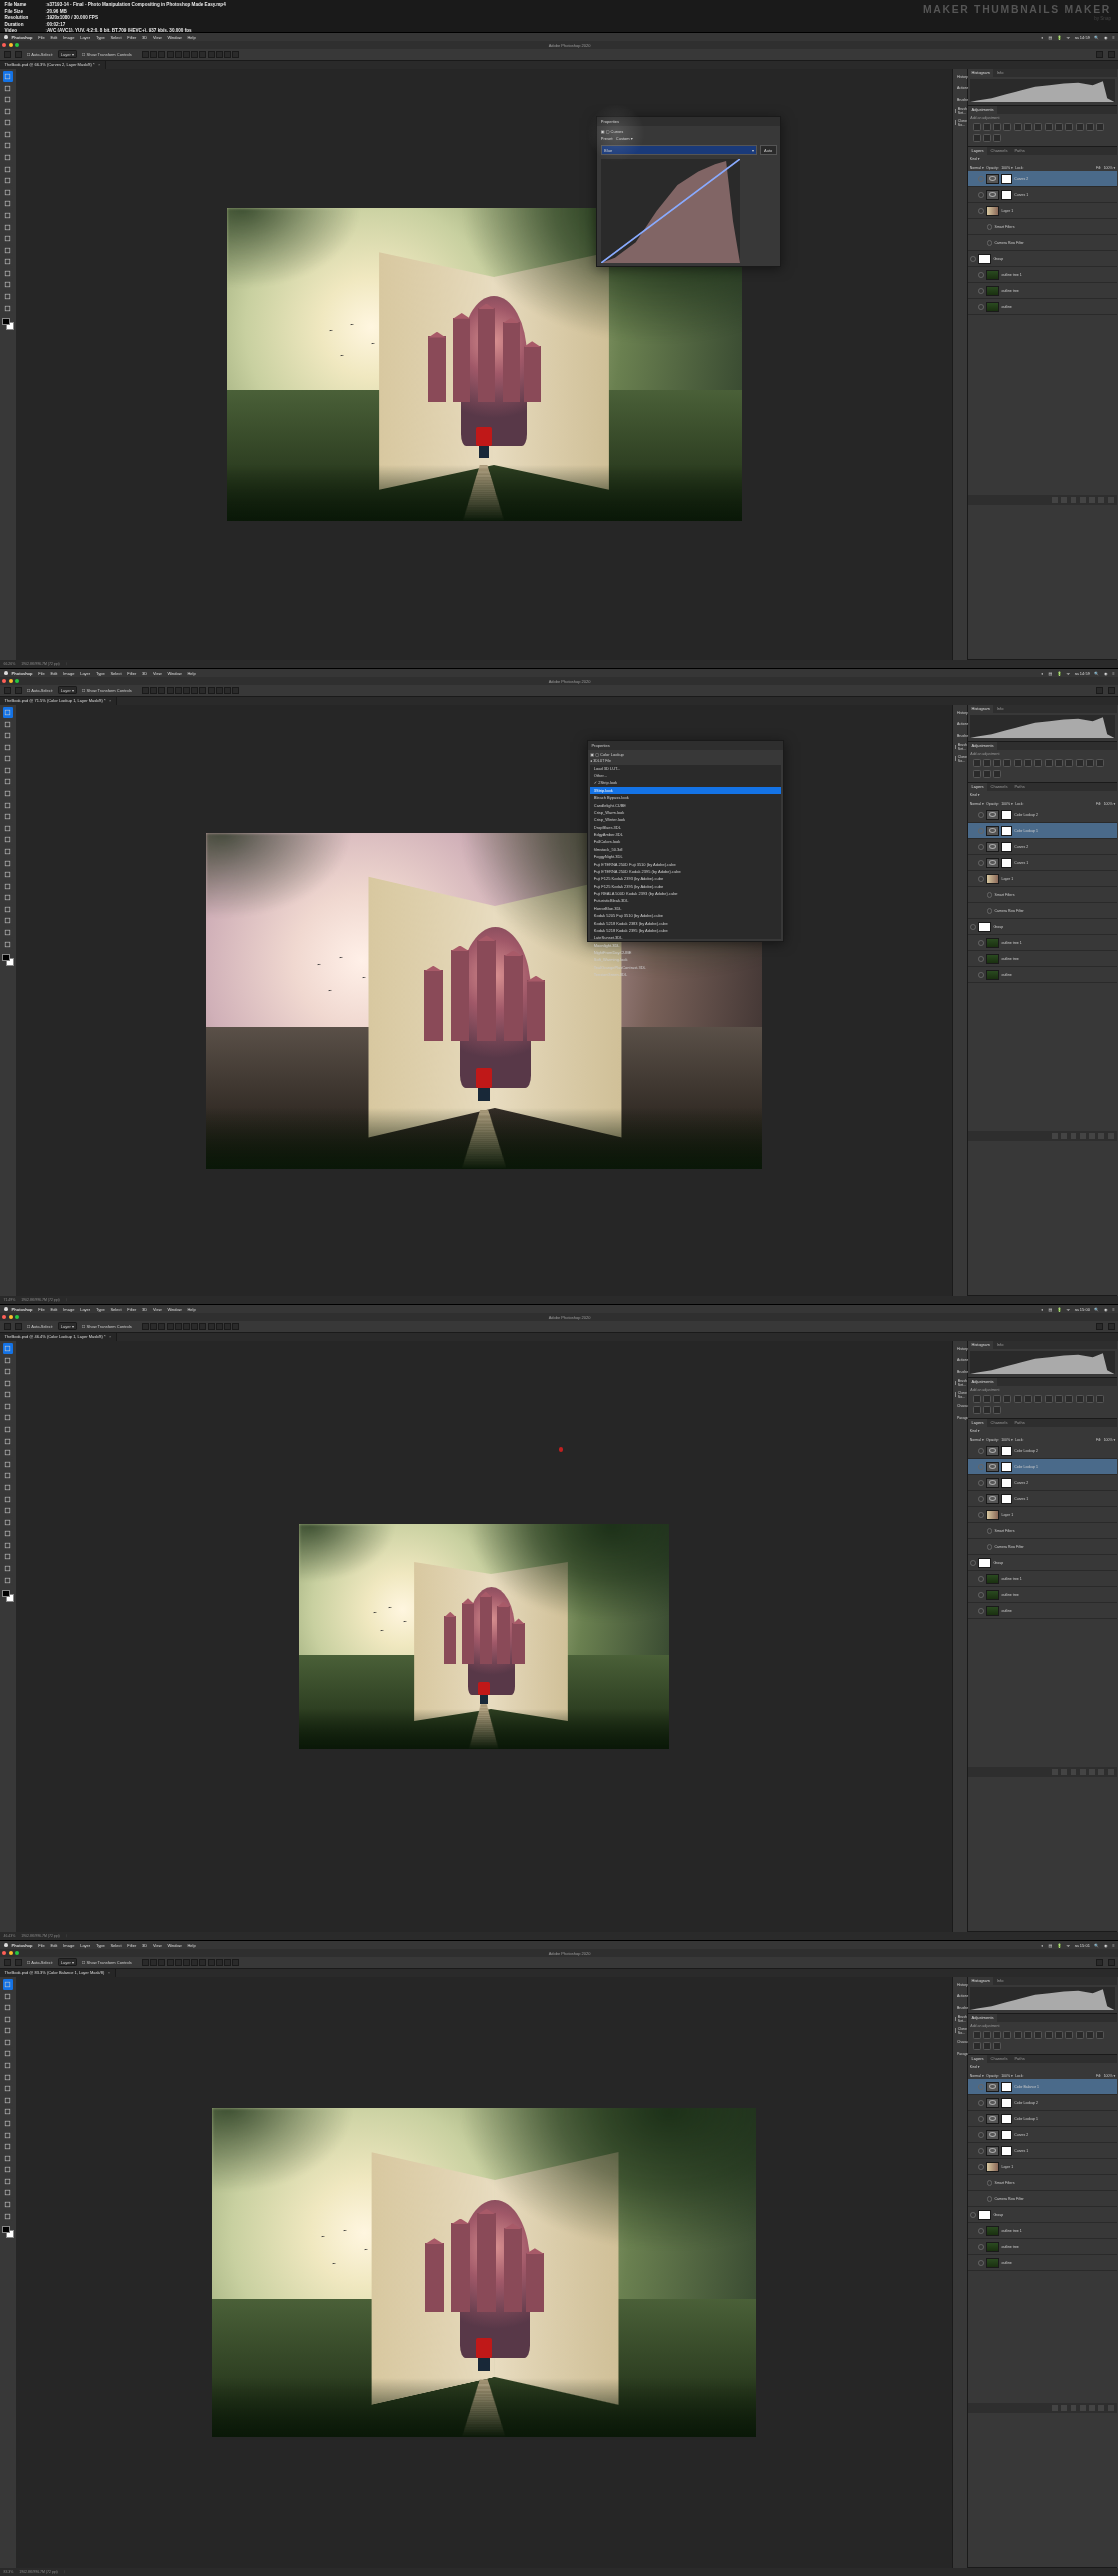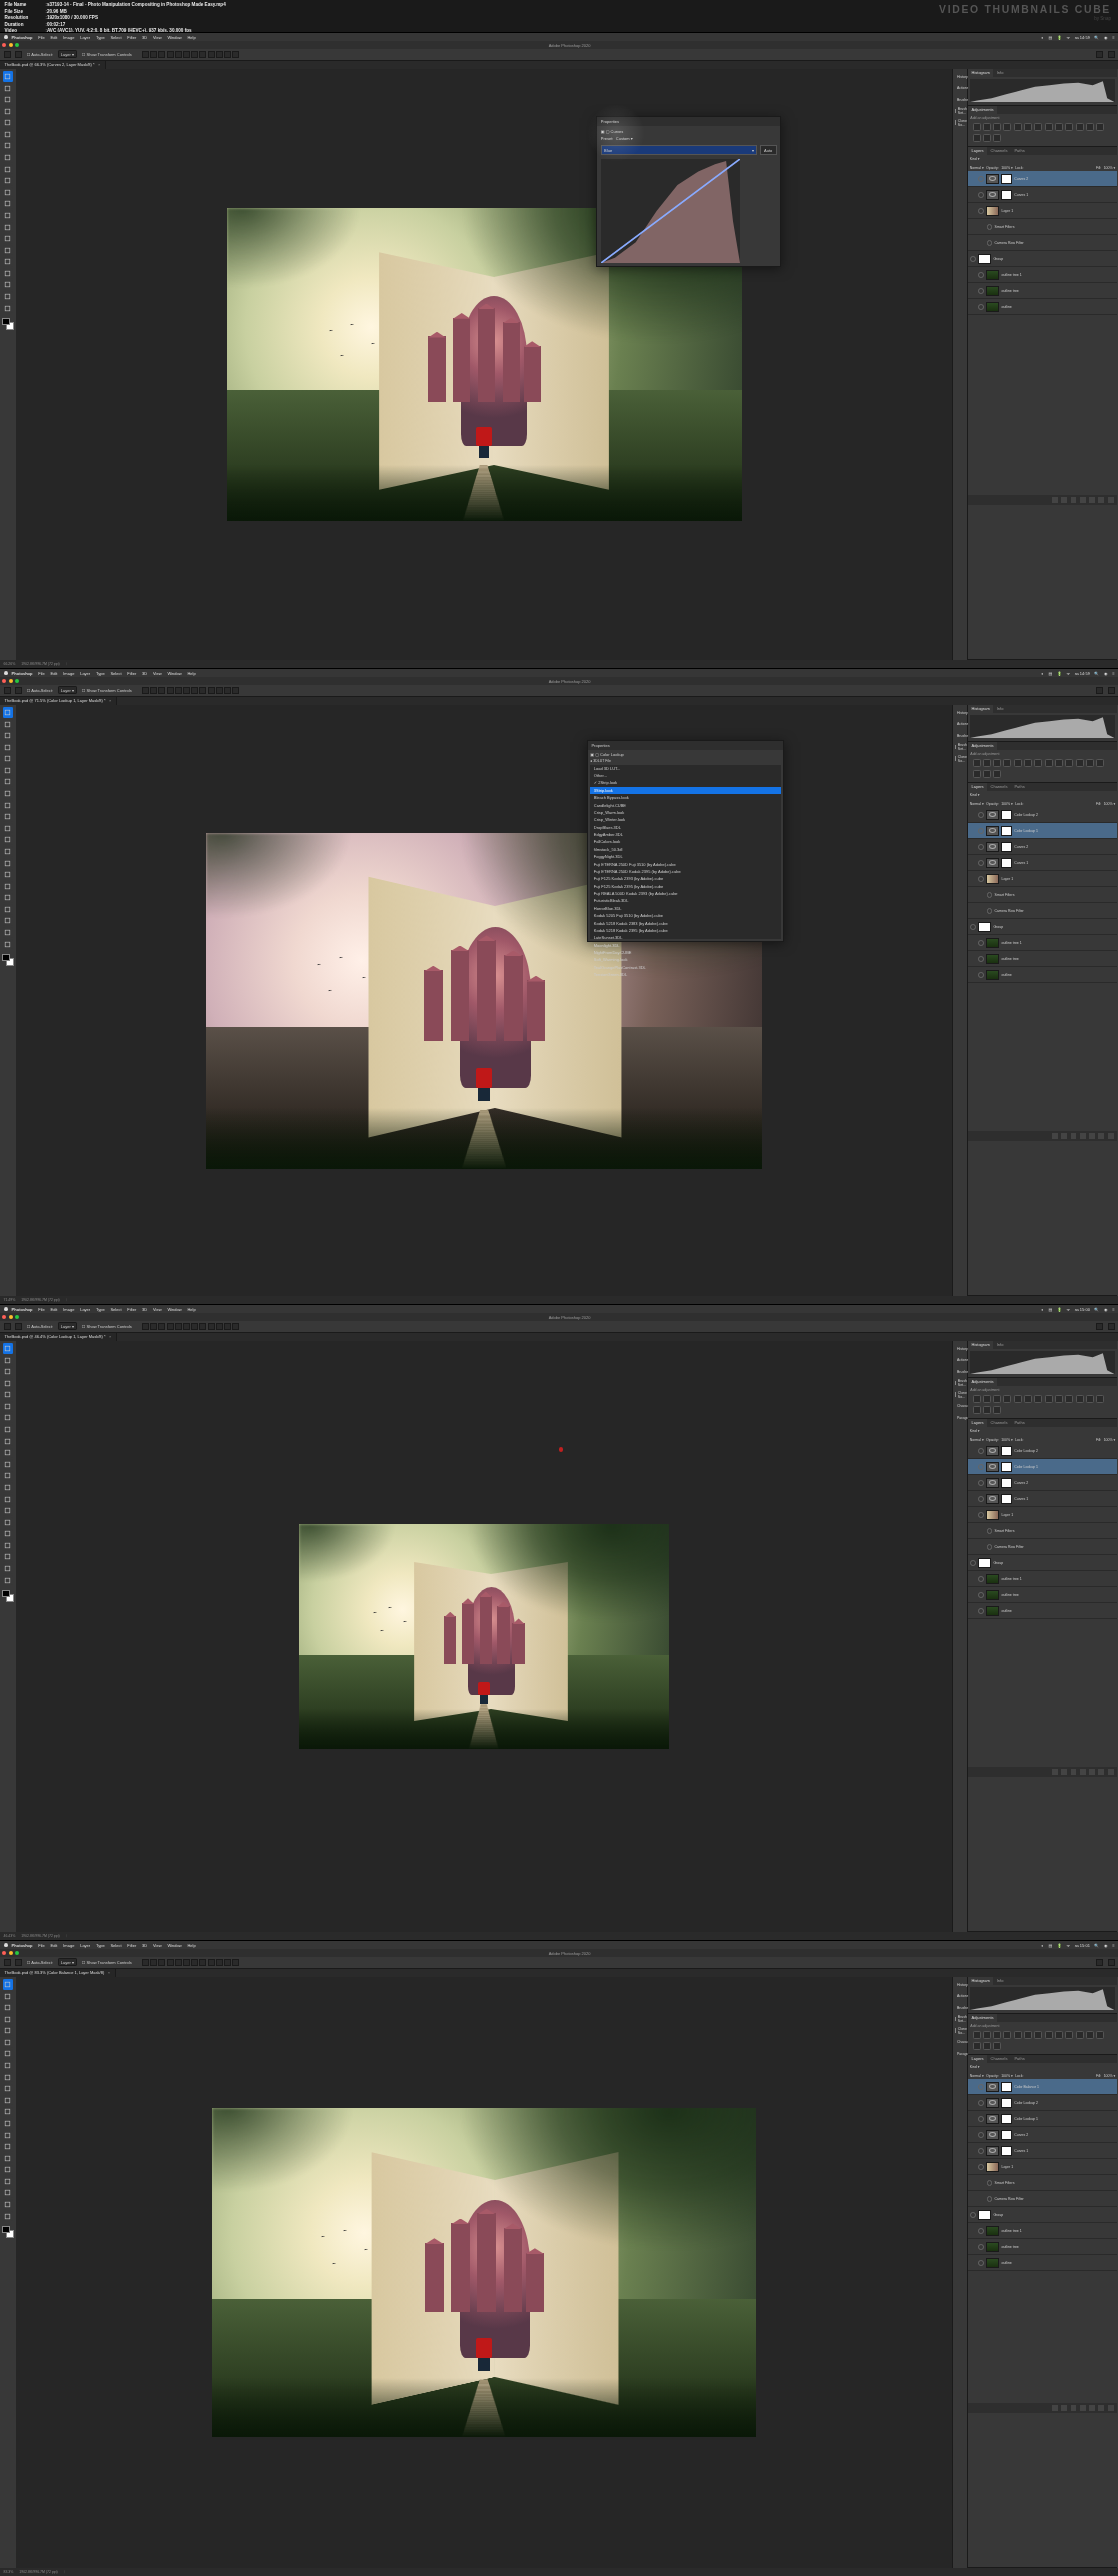--- a/index.html
+++ b/index.html
@@ -128,21 +128,21 @@
   .lut-list .lut-item.sel { background:#1473e6; color:#fff; }
   .lut-list .lut-item.check::before { content:"✓ "; }
   
   
   .status-bar { position:absolute; bottom:0; left:0; right:0; height:8px; background:#2a2a2a; display:flex; align-items:center; padding:0 3.5px; font-size:3.5px; color:#888; gap:5.8px; }
 </style>
 </head>
 <body>
 
 <div class="header-block">
-  <div class="vtm-brand">VIDEO THUMBNAILS CUBE</div>
+  <div class="vtm-brand">MAKER THUMBNAILS MAKER</div>
   <div class="vtm-sub">by Snap</div>
   <div id="meta-lines">
       <div class="meta-line">
         <span class="meta-label">File Name</span>
         <span>: </span>
         <span class="meta-value">s37193-14 - Final - Photo Manipulation Compositing in Photoshop Made Easy.mp4</span>
       </div>
       <div class="meta-line">
         <span class="meta-label">File Size</span>
         <span>: </span>

